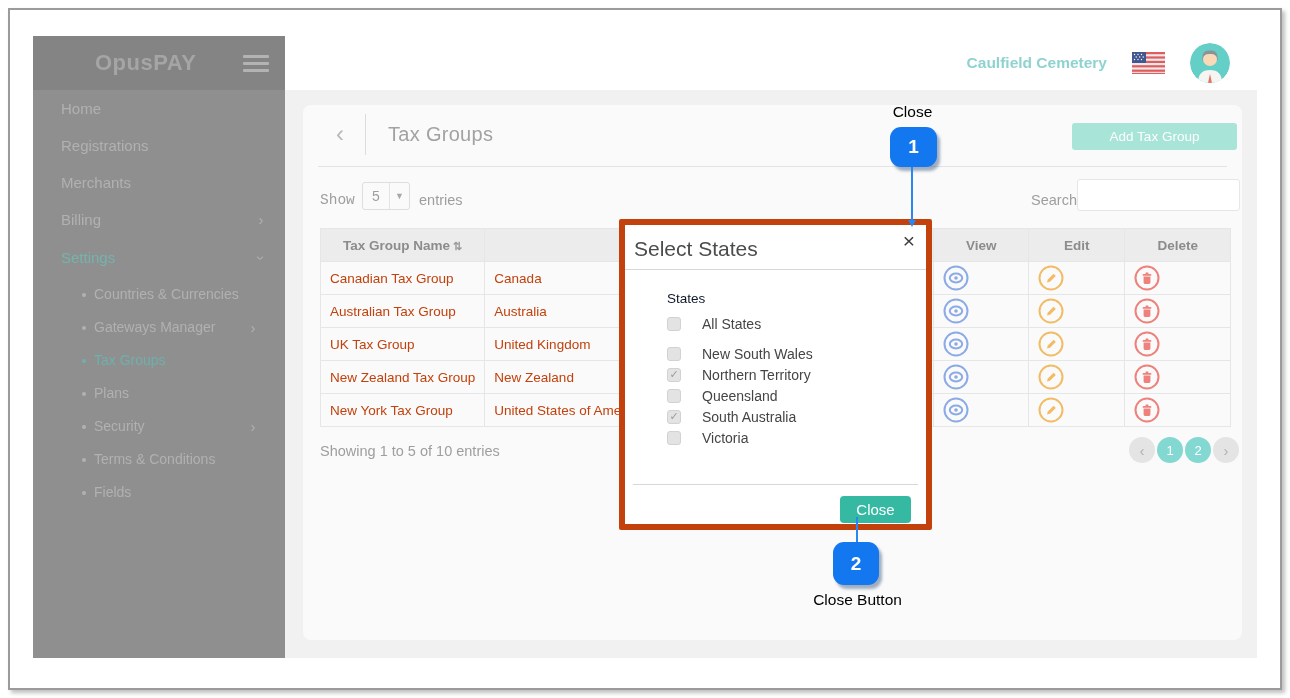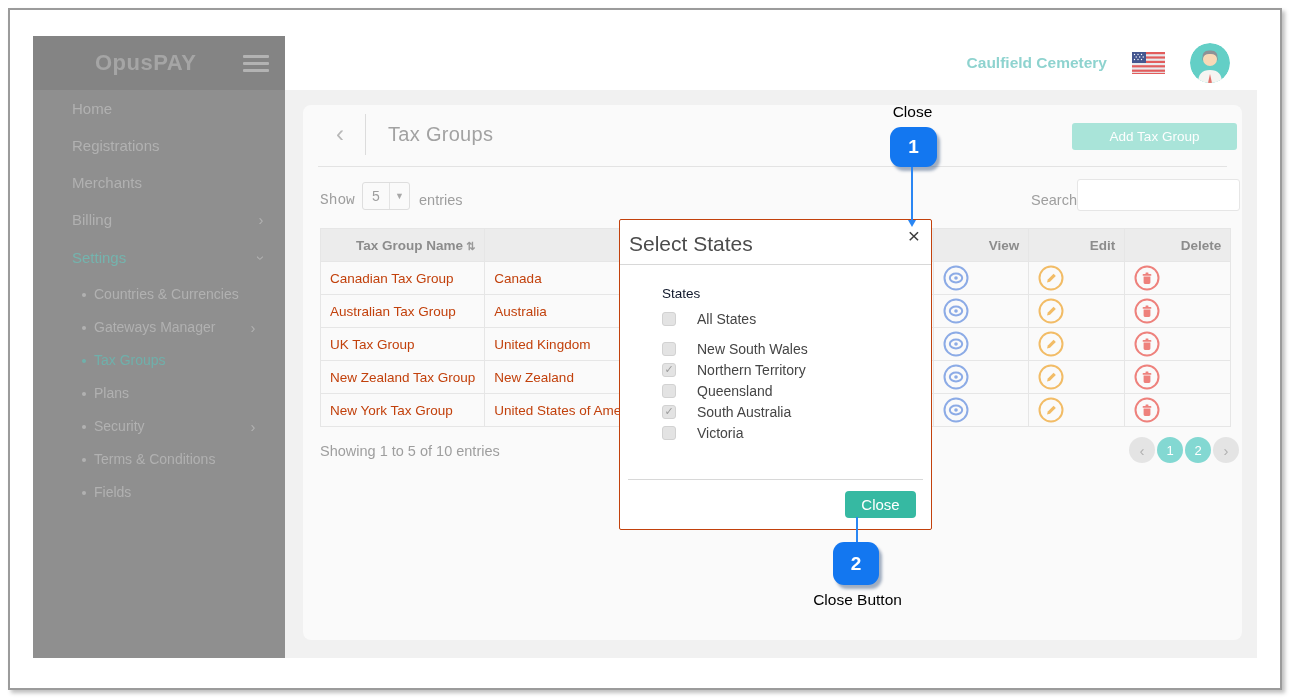--- a/index.html
+++ b/index.html
@@ -10,21 +10,21 @@
            border:2px solid #9b9b9b; background:#fff; box-shadow:3px 3px 4px rgba(0,0,0,.25); }
 
   
   .sidebar { position:absolute; left:33px; top:36px; width:252px; height:622px; background:#8f8f8f; }
   .sidebar-header { height:54px; background:#848484; display:flex; align-items:center;
                     padding:0 16px 0 62px; justify-content:space-between; }
   .brand { font-size:22px; font-weight:bold; color:#a5a5a5; letter-spacing:.5px; }
   .hamburger { display:flex; flex-direction:column; gap:4px; cursor:pointer; }
   .hamburger i { display:block; width:26px; height:3px; background:#b3b3b3; border-radius:1px; }
   .nav { list-style:none; }
-  .nav-item { position:relative; height:37px; line-height:37px; padding-left:39px;
+  .nav-item { position:relative; height:37px; line-height:37px; padding-left:28px;
               font-size:15px; color:#b1b1b1; cursor:pointer; }
   .nav-item.tall { height:40px; line-height:40px; }
   .nav-item.active { color:#74b4ae; }
   .sub-item { position:relative; height:33px; line-height:33px; padding-left:61px;
               font-size:14px; color:#b1b1b1; cursor:pointer; }
   .sub-item.active { color:#6fb0ab; }
   .bullet { position:absolute; left:49px; top:50%; margin-top:-2px; width:4px; height:4px;
             border-radius:50%; background:#b1b1b1; }
   .sub-item.active .bullet { background:#6fb0ab; }
   .chev { position:absolute; right:18px; top:50%; width:12px; height:12px; margin-top:-6px;
@@ -60,37 +60,37 @@
   .page-size .caret { width:20px; border-left:1px solid #e4e4e4; text-align:center; line-height:26px;
                       font-size:9px; color:#a8a8a8; }
   .page-size .caret::after { content:"▼"; }
   .search-input { position:absolute; left:774px; top:74px; width:163px; height:32px; background:#fff;
                   border:1px solid #e6e6e6; border-radius:3px; outline:none; padding:0 8px;
                   font-size:14px; color:#777; }
 
   
   .tg-table { position:absolute; left:17px; top:123px; border-collapse:collapse; table-layout:fixed; }
   .tg-table th, .tg-table td { border:1px solid #e6e6e6; height:33px; font-size:13.5px; padding:0 9px; }
-  .tg-table th { background:#ececec; color:#8c8c8c; text-align:right; font-weight:bold; }
+  .tg-table th { background:#ececec; color:#8c8c8c; text-align:center; font-weight:bold; }
   .tg-table th.c, .tg-table td.c { }
   .tg-table td { color:#c2410c; white-space:nowrap; overflow:hidden; }
   .sort { font-size:11px; color:#9a9a9a; margin-left:3px; }
   .sort::after { content:"⇅"; }
   .action-icon { display:inline-block; width:26px; height:26px; vertical-align:middle; cursor:pointer; }
 
   .summary { position:absolute; left:17px; top:338px; font-size:14.5px; color:#9e9e9e; }
   .pager { position:absolute; right:3px; top:332px; display:flex; gap:2px; }
   .page-circle { width:26px; height:26px; border-radius:50%; display:flex; align-items:center;
                  justify-content:center; font-size:13px; cursor:pointer; }
   .page-circle.arrow { background:#e4e4e4; color:#b0b0b0; font-size:15px; }
   .page-circle.num { background:#83d8d2; color:#fff; }
 
   
   .modal { position:absolute; left:619px; top:219px; width:313px; height:311px; background:#fff;
-           border:1px solid #c2410c; border-radius:2px; z-index:10; }
+           border:6px solid #c2410c; border-radius:2px; z-index:10; }
   .modal-title { position:absolute; left:9px; top:12px; font-size:21px; color:#4c4c4c; }
   .modal-x { position:absolute; right:11px; top:5px; font-size:21px; color:#3c3c3c; cursor:pointer; line-height:1; }
   .modal-hr-top { position:absolute; left:0; right:0; top:44px; border-top:1px solid #d8d8d8; }
   .modal-body { position:absolute; left:42px; top:66px; right:12px; }
   .group-label { font-size:13.5px; color:#0f172a; margin-bottom:7px; }
   .opt { display:flex; align-items:center; gap:21px; height:21px; cursor:pointer; }
   .opt.gap-after { margin-bottom:9px; }
   .cb { width:14px; height:14px; border-radius:3px; background:#e3e3e3; border:1px solid #d2d2d2;
         display:flex; align-items:center; justify-content:center; font-size:11px; color:transparent; }
   .cb.checked { color:#9b9b9b; }

